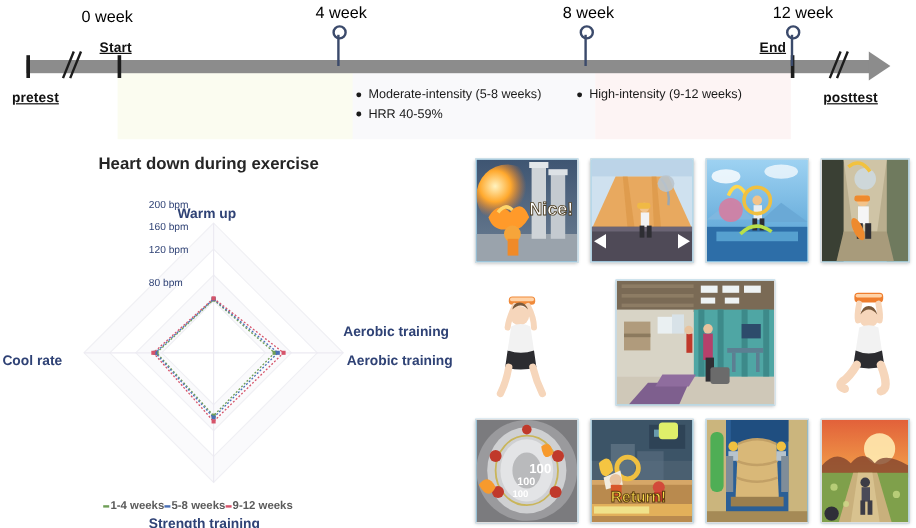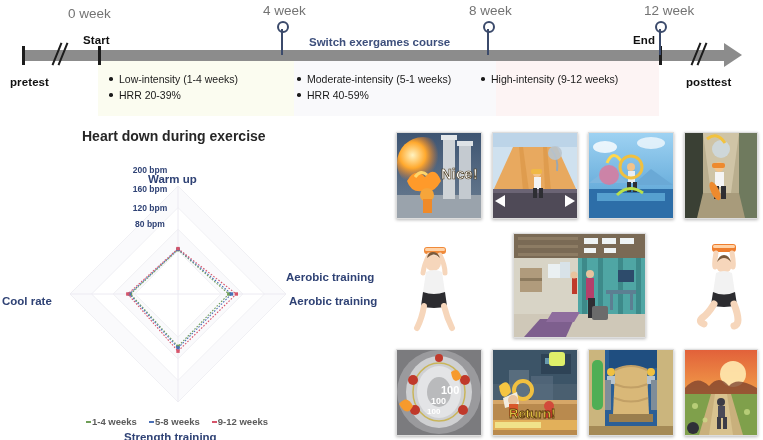--- a/index.html
+++ b/index.html
@@ -30,23 +30,24 @@
     border-top:12px solid transparent;
     border-bottom:12px solid transparent;
     border-left:18px solid #8c8c8c;
   }
   .tickmark{position:absolute;top:46px;width:3px;height:19px;background:#1c1c1c;}
   .breakslash{position:absolute;top:42px;width:2px;height:24px;background:#1c1c1c;transform:rotate(22deg);}
 
   .cap-label{
     position:absolute;font-size:11.5px;font-weight:bold;color:#111;
     letter-spacing:.1px;
+    text-decoration:underline;
   }
   .week-label{
-    position:absolute;font-size:13.5px;color:#737373;white-space:nowrap;
+    position:absolute;font-size:13.5px;color:#000000;white-space:nowrap;
   }
   .pin-stick{position:absolute;width:2px;background:#3b4a6b;}
   .pin-head{
     position:absolute;width:8px;height:8px;border-radius:50%;
     border:2px solid #3b4a6b;background:#fff;
   }
   .switch-label{
     position:absolute;font-size:11.5px;font-weight:bold;color:#3d4f7c;
     white-space:nowrap;
   }
@@ -62,26 +63,26 @@
   .radar-title{
     position:absolute;left:82px;top:6px;font-size:14px;font-weight:bold;
     color:#262626;white-space:nowrap;
   }
   .axis-name{
     position:absolute;font-size:11.5px;font-weight:bold;color:#2f4275;
     white-space:nowrap;
     margin-top:23px;
   }
   .tick-label{
-    position:absolute;font-size:8.5px;font-weight:bold;color:#2f4275;
-    white-space:nowrap;text-align:center;
+    position:absolute;font-size:8.5px;font-weight:normal;color:#2f4275;
+    white-space:nowrap;text-align:left;
   }
   .radar-legend{
     position:absolute;left:86px;top:294px;font-size:9.5px;font-weight:bold;
-    color:#5b5b5b;white-space:nowrap;display:flex;align-items:center;gap:12px;
+    color:#5b5b5b;white-space:nowrap;display:flex;align-items:center;gap:0px;
   }
   .radar-legend .lg{display:inline-flex;align-items:center;}
   .lgdash{display:inline-block;width:5px;height:2px;margin-right:1px;}
 
   
   .gal-card{
     position:absolute;background:#7dd3fc;border:1px solid #ddd;
     box-shadow:0 1px 3px rgba(0,0,0,.28);
     overflow:hidden;
   }
@@ -126,28 +127,23 @@
   <div class="week-label" style="left:644px;top:3px">12 week</div>
   <div class="pin-head" style="left:655px;top:21px"></div>
   <div class="pin-stick" style="left:659px;top:29px;height:26px"></div>
 
   <div class="cap-label" style="left:83px;top:34px">Start</div>
   <div class="cap-label" style="left:633px;top:34px">End</div>
 
   <div class="cap-label" style="left:10px;top:76px">pretest</div>
   <div class="cap-label" style="left:686px;top:76px">posttest</div>
 
-  <div class="switch-label" style="left:309px;top:36px">Switch exergames course</div>
-
-  <div class="bullets" style="left:108px;top:71px">
-    <div>Low-intensity (1-4 weeks)</div>
-    <div>HRR 20-39%</div>
-  </div>
+
   <div class="bullets" style="left:296px;top:71px">
-    <div>Moderate-intensity (5-1 weeks)</div>
+    <div>Moderate-intensity (5-8 weeks)</div>
     <div>HRR 40-59%</div>
   </div>
   <div class="bullets" style="left:480px;top:71px">
     <div>High-intensity (9-12 weeks)</div>
   </div>
 </div>
 
 <div id="radar-panel">
   <div class="radar-title">Heart down during exercise</div>
 
@@ -178,21 +174,21 @@
     </svg>
 
   <div class="axis-name" style="left:148px;top:28px">Warm up</div>
   <div class="axis-name" style="left:289px;top:150px">Aerobic training</div>
   <div class="axis-name" style="left:124px;top:286px">Strength training</div>
   <div class="axis-name" style="left:2px;top:150px">Cool rate</div>
 
   <div class="tick-label" style="left:124px;top:43px;width:52px">200 bpm</div>
   <div class="tick-label" style="left:124px;top:62px;width:52px">160 bpm</div>
   <div class="tick-label" style="left:124px;top:81px;width:52px">120 bpm</div>
-  <div class="tick-label" style="left:124px;top:97px;width:52px">80 bpm</div>
+  <div class="tick-label" style="left:124px;top:108px;width:52px">80 bpm</div>
 
   <div class="radar-legend">
     <span class="lg">
       <span class="lgdash" style="background:#6f9e57"></span>
       <span>1-4 weeks</span>
     </span>
     <span class="lg">
       <span class="lgdash" style="background:#4a6fb5"></span>
       <span>5-8 weeks</span>
     </span>

